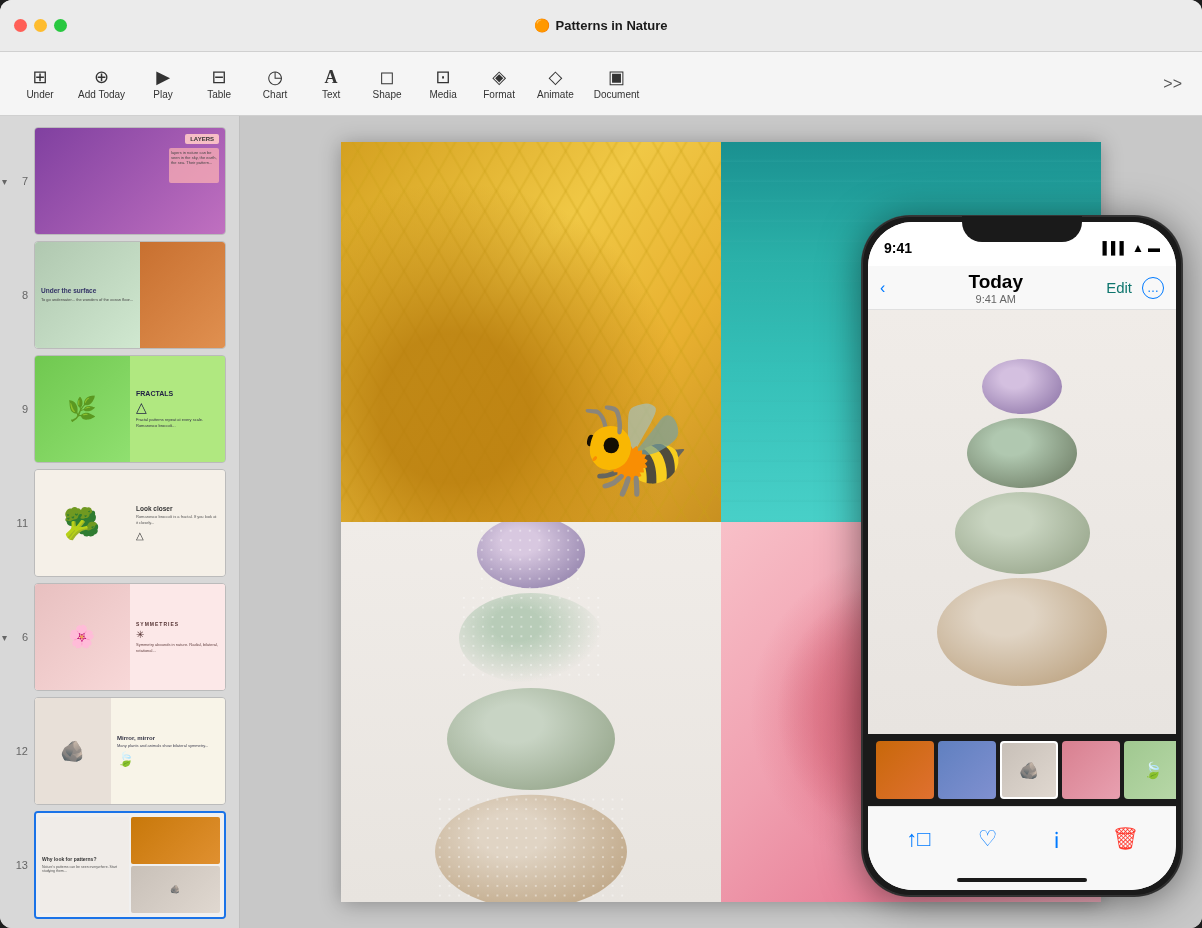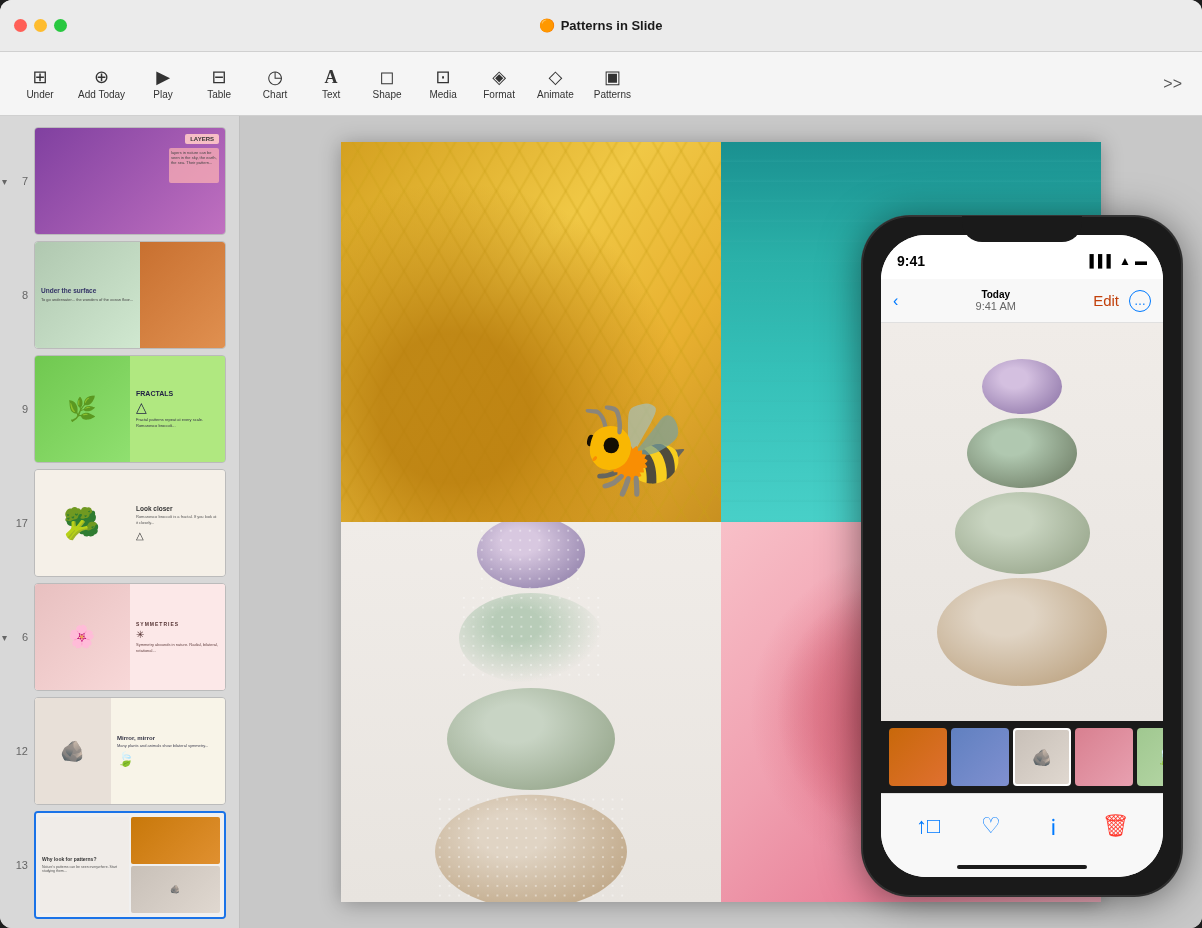--- a/index.html
+++ b/index.html
@@ -194,21 +194,21 @@
       top: 60px;
       width: 340px;
       height: 720px;
       z-index: 10;
     }
     .phone-shell {
       width: 320px;
       height: 680px;
       background: #1a1a1a;
       border-radius: 48px;
-      padding: 19px;
+      padding: 6px;
       box-shadow:
         0 4px 40px rgba(0,0,0,0.5),
         0 0 0 1px #444,
         inset 0 0 0 1px #333;
       position: absolute;
       bottom: 0;
       right: 0;
     }
     .phone-screen {
       width: 100%;
@@ -265,35 +265,35 @@
       display: flex;
       align-items: center;
       gap: 2px;
       cursor: pointer;
     }
     .phone-nav-title {
       flex: 1;
       text-align: center;
     }
     .phone-nav-title-main {
-      font-size: 10px;
+      font-size: 19px;
       font-weight: 600;
       color: #000;
     }
     .phone-nav-title-sub {
       font-size: 11px;
       color: #666;
     }
     .phone-nav-actions {
       display: flex;
       gap: 10px;
       align-items: center;
     }
     .phone-edit-btn {
-      color: #c2410c;
+      color: #0f766e;
       font-size: 15px;
       cursor: pointer;
     }
     .phone-more-btn {
       width: 22px;
       height: 22px;
       border-radius: 50%;
       border: 1.5px solid #007aff;
       display: flex;
       align-items: center;
@@ -516,21 +516,21 @@
 <div class="window">
 
   <div class="titlebar">
     <div class="traffic-lights">
       <div class="traffic-light tl-red"></div>
       <div class="traffic-light tl-yellow"></div>
       <div class="traffic-light tl-green"></div>
     </div>
     <div class="title-text">
       <span class="title-icon">🟠</span>
-      <span>Patterns in Slide</span>
+      <span>Patterns in Nature</span>
     </div>
   </div>
 
   <div class="toolbar">
     <div class="toolbar-item">
       <span class="toolbar-icon">⊞</span>
       <span class="toolbar-label">Under</span>
     </div>
     <div class="toolbar-item">
       <span class="toolbar-icon">⊕</span>
@@ -563,21 +563,21 @@
     <div class="toolbar-item">
       <span class="toolbar-icon">◈</span>
       <span class="toolbar-label">Format</span>
     </div>
     <div class="toolbar-item">
       <span class="toolbar-icon">◇</span>
       <span class="toolbar-label">Animate</span>
     </div>
     <div class="toolbar-item">
       <span class="toolbar-icon">▣</span>
-      <span class="toolbar-label">Patterns</span>
+      <span class="toolbar-label">Document</span>
     </div>
     <div class="toolbar-more">&gt;&gt;</div>
   </div>
 
   <div class="main-content">
 
     <div class="sidebar">
 
       <div class="slide-item">
         <span class="collapse-arrow">▾</span>
@@ -615,21 +615,21 @@
                 <div style="font-size:7px;font-weight:700;color:#224;margin-bottom:2px;">FRACTALS</div>
                 <div style="font-size:14px;color:#224;margin-bottom:2px;">△</div>
                 <div style="font-size:4px;color:#334;line-height:1.3;">Fractal patterns repeat at every scale. Romanesco broccoli...</div>
               </div>
             </div>
           </div>
         </div>
       </div>
 
       <div class="slide-item">
-        <span class="slide-number">17</span>
+        <span class="slide-number">11</span>
         <div class="slide-thumb">
           <div class="thumb-slide-10">
             <div style="height:100%;display:flex;align-items:center;">
               <div style="width:50%;height:100%;display:flex;align-items:center;justify-content:center;font-size:30px;">🥦</div>
               <div style="width:50%;height:100%;padding:6px;display:flex;flex-direction:column;justify-content:center;">
                 <div style="font-size:6.5px;font-weight:600;color:#333;margin-bottom:2px;">Look closer</div>
                 <div style="font-size:4px;color:#555;line-height:1.4;">Romanesco broccoli is a fractal. If you look at it closely...</div>
                 <div style="font-size:10px;color:#333;margin-top:4px;">△</div>
               </div>
             </div>

